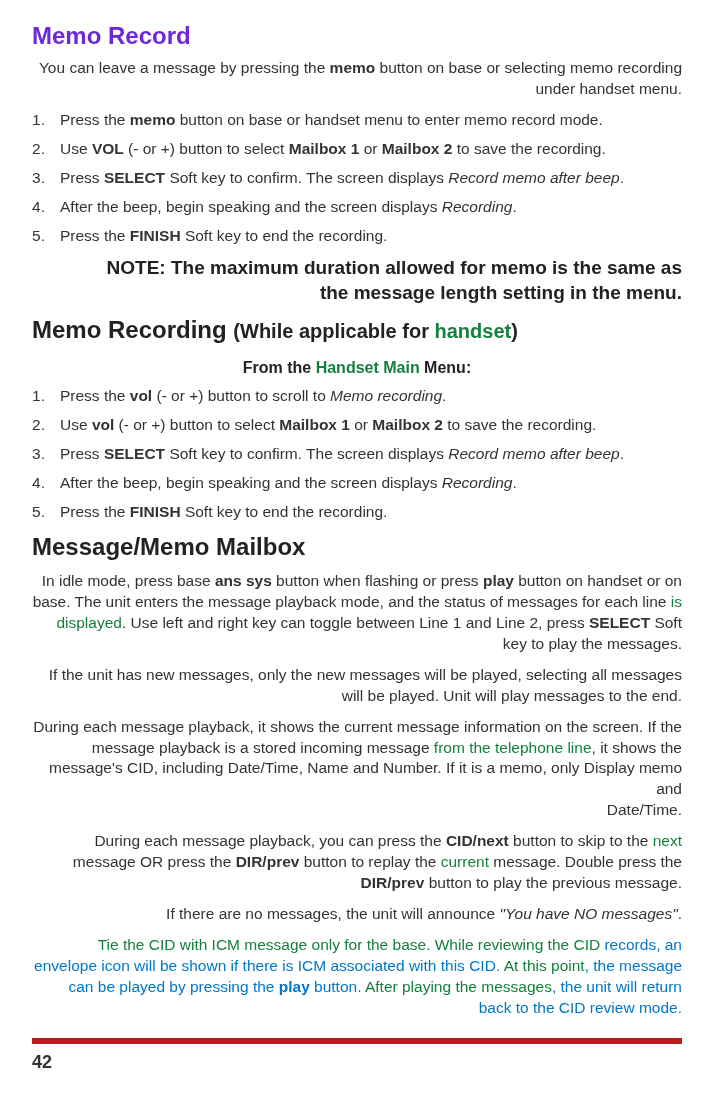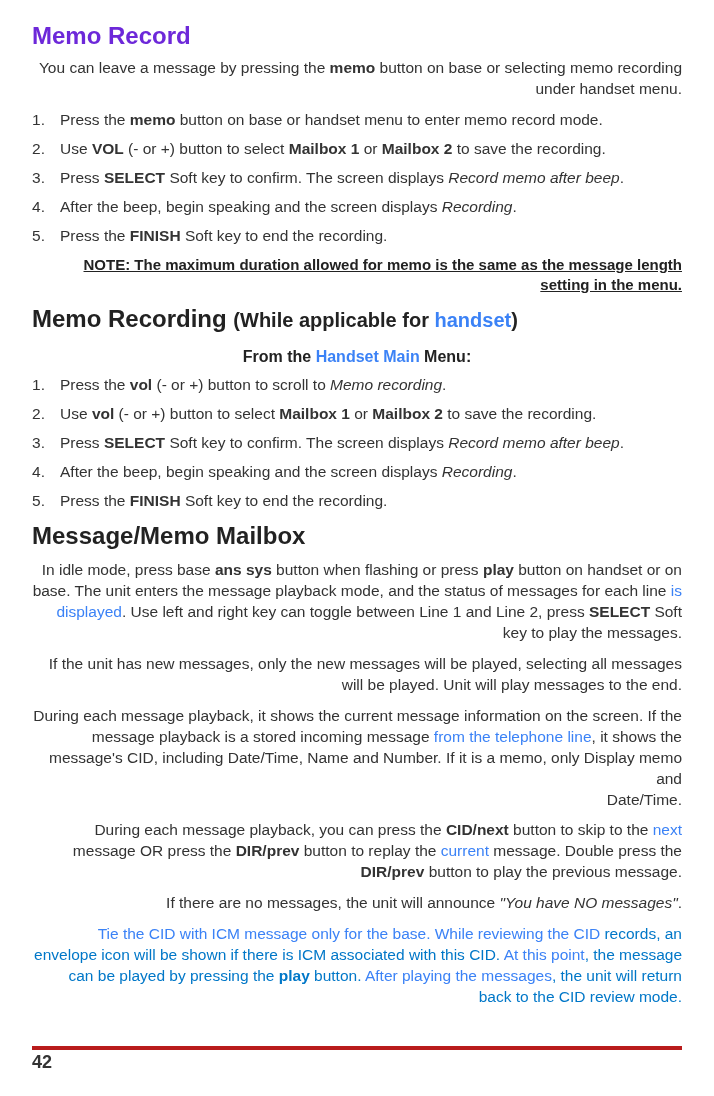--- a/index.html
+++ b/index.html
@@ -59,47 +59,47 @@
     }
     ol li::before {
       content: counter(item) ".";
       position: absolute;
       left: 0;
       top: 0;
     }
     .note {
       padding-left: 42px;
       font-weight: bold;
-      font-size: 15px;
+      font-size: 19px;
       margin-bottom: 6px;
       color: #222;
-      text-decoration: underline;
     }
     .red {
-      color: #3b82f6;
+      color: #15803d;
     }
     .blue {
       color: #0077c8;
     }
     .b {
       font-weight: bold;
     }
     .bi {
       font-weight: normal;
       font-style: italic;
     }
     .i {
       font-style: italic;
     }
     .footer {
       position: absolute;
       bottom: 22px;
       left: 32px;
       right: 32px;
-      border-top: 4px solid #b91c1c;
+      border-top: 6px solid #b91c1c;
+      padding-top: 6px;
       font-weight: bold;
       font-size: 18px;
     }
   </style>
 </head>
 <body>
 
 <h1>Memo Record</h1>
 
 <p>

